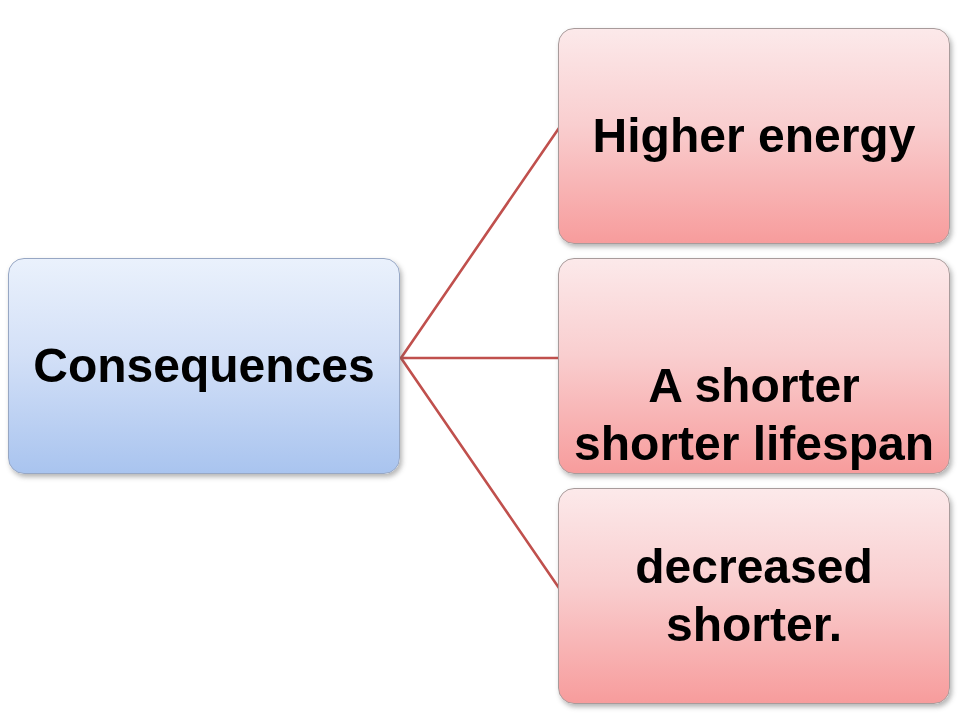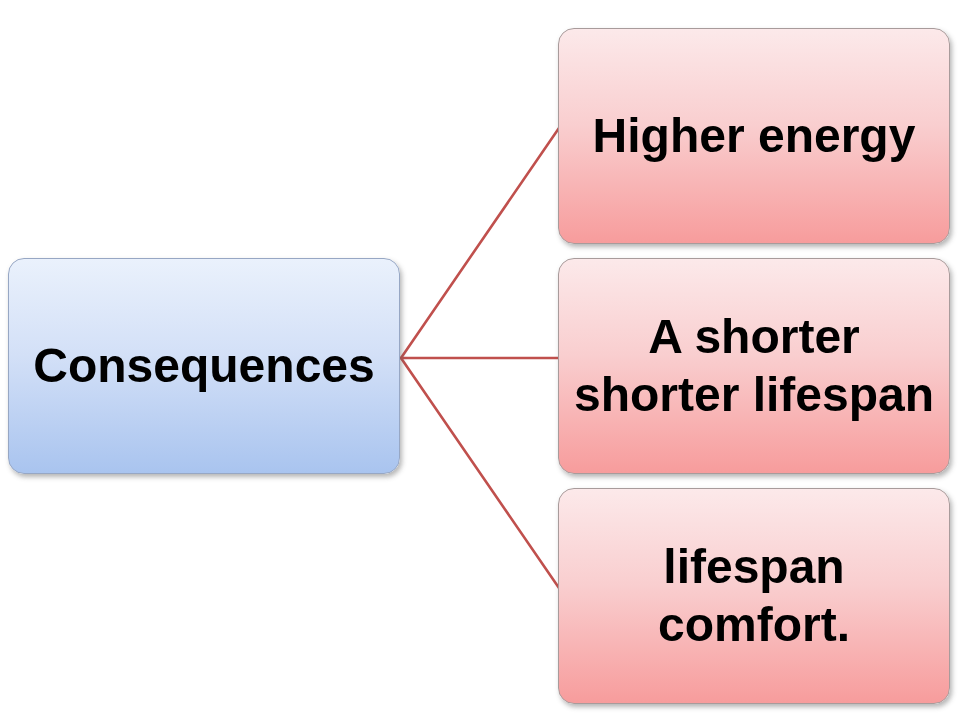--- a/index.html
+++ b/index.html
@@ -47,21 +47,21 @@
     top: 258px;
     background: linear-gradient(to bottom, #eaf1fc 0%, #d3e0f7 45%, #a9c4ef 100%);
     border-color: #97a7c4;
   }
   .child-node {
     left: 558px;
     background: linear-gradient(to bottom, #fce9ea 0%, #f9cecf 45%, #f79c9c 100%);
     border-color: #a89b9b;
   }
   .child-node.pos-0 { top: 28px; }
-  .child-node.pos-1 { top: 258px; }
+  .child-node.pos-1 { top: 258px; align-items: flex-end; }
   .child-node.pos-2 { top: 488px; }
 </style>
 </head>
 <body>
 
 <div class="canvas">
 
   <svg class="connectors" viewBox="0 0 960 720" xmlns="http://www.w3.org/2000/svg">
     <line x1="401" y1="358" x2="559" y2="128" stroke-width="2.6" stroke-linecap="round" stroke="#c0504d"></line>
     <line x1="401" y1="358" x2="559" y2="358" stroke-width="2.6" stroke-linecap="round" stroke="#c0504d"></line>
@@ -80,18 +80,18 @@
 
   <div class="node child-node pos-1">
     <div class="node-label">
       <div>A shorter</div>
       <div>shorter lifespan</div>
     </div>
   </div>
 
   <div class="node child-node pos-2">
     <div class="node-label">
-      <div>lifespan</div>
-      <div>comfort.</div>
+      <div>decreased</div>
+      <div>shorter.</div>
     </div>
   </div>
 
 </div>
 
 </body></html>

